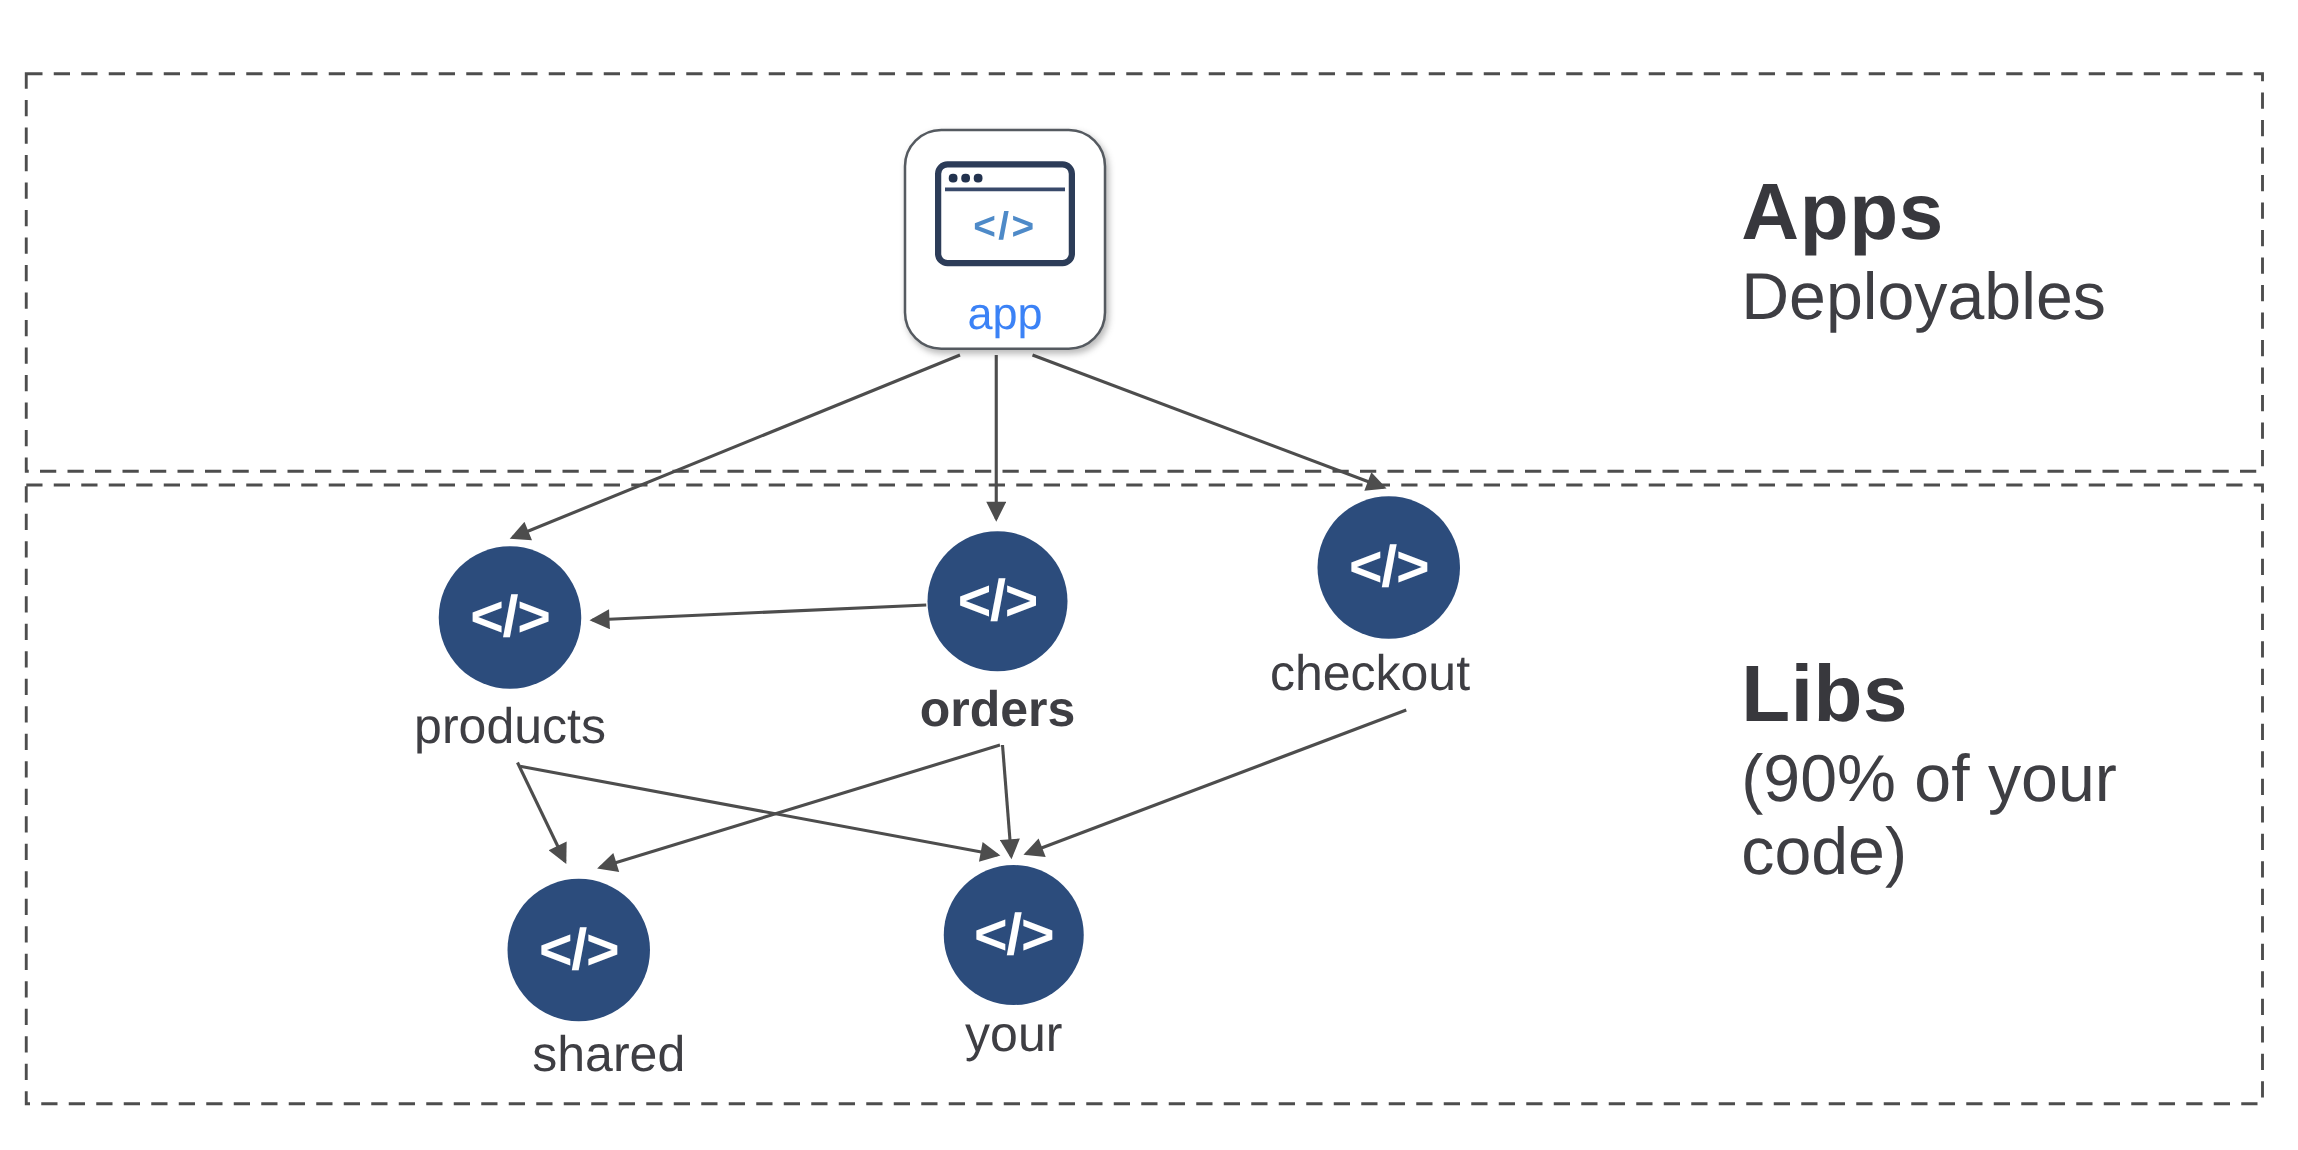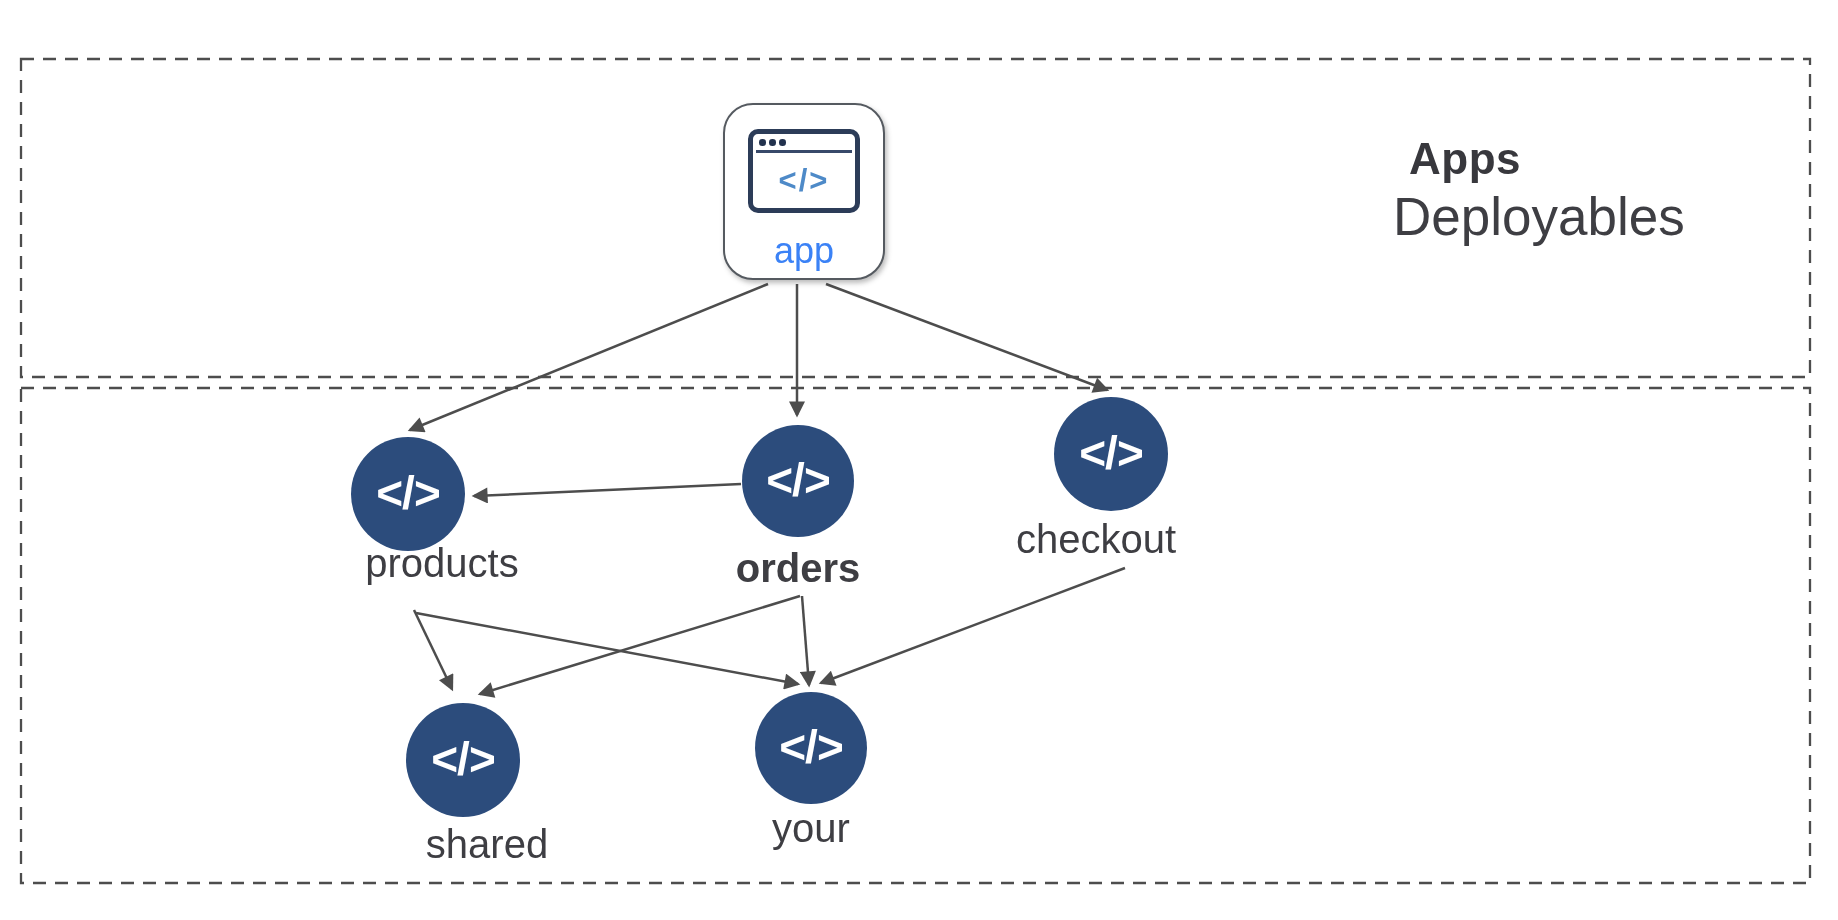--- a/index.html
+++ b/index.html
@@ -9,21 +9,21 @@
     background:#ffffff;
     overflow:hidden;
     font-family:"Liberation Sans", sans-serif;
   }
   svg.edge-layer {
     position:absolute; left:0; top:0;
     width:1838px; height:920px;
   }
   
   .section-label { position:absolute; left:1393px; color:#38383d; }
-  .sec-title { font-size:44px; font-weight:700; line-height:1.05; letter-spacing:0.5px;margin-left:16px; }
+  .sec-title { font-size:64px; font-weight:700; line-height:1.05; letter-spacing:0.5px; }
   .sec-sub   { font-size:53px; font-weight:400; line-height:1.1; color:#3e3e43; margin-top:6px; }
   .section-label.apps { top:136px; }
   .section-label.libs { top:522px; }
 
   
   .app-card {
     position:absolute; left:723px; top:103px;
     width:162px; height:177px;
     background:#ffffff;
     border:2px solid #555a60;
@@ -100,39 +100,43 @@
       <line x1="414" y1="610" x2="452" y2="689" stroke="#4d4d4d" stroke-width="2.5" marker-end="url(#ah)"></line>
       <line x1="416" y1="613" x2="798" y2="684" stroke="#4d4d4d" stroke-width="2.5" marker-end="url(#ah)"></line>
       <line x1="1125" y1="568" x2="821" y2="683" stroke="#4d4d4d" stroke-width="2.5" marker-end="url(#ah)"></line>
     </svg>
 
   <div class="section-label apps">
     <div class="sec-title">Apps</div>
     <div class="sec-sub">Deployables</div>
   </div>
 
+  <div class="section-label libs">
+    <div class="sec-title">Libs</div>
+    <div class="sec-sub">(90% of your code)</div>
+  </div>
 
   <div class="app-card">
     <div class="browser-icon">
       <div class="browser-dots">
         <span></span>
           <span></span>
           <span></span>
       </div>
       <div class="browser-sep"></div>
       <div class="browser-code">&lt;/&gt;</div>
     </div>
     <div class="app-label">app</div>
   </div>
 
   <div>
       <div class="lib-node" style="left: 351px; top: 437px; width: 114px; height: 114px; background: rgb(44, 76, 124);">
         <div class="code-glyph">&lt;/&gt;</div>
       </div>
-      <div class="node-label" style="left: 408px; top: 541px; margin-left: 34px;">products</div>
+      <div class="node-label" style="left: 408px; top: 559px;">products</div>
       <div class="lib-node" style="left: 742px; top: 425px; width: 112px; height: 112px; background: rgb(44, 76, 124);">
         <div class="code-glyph">&lt;/&gt;</div>
       </div>
       <div class="node-label" style="left: 798px; top: 546px; font-weight: bold;">orders</div>
       <div class="lib-node" style="left: 1054px; top: 397px; width: 114px; height: 114px; background: rgb(44, 76, 124);">
         <div class="code-glyph">&lt;/&gt;</div>
       </div>
       <div class="node-label" style="left: 1096px; top: 517px; text-align: center;">checkout</div>
       <div class="lib-node" style="left: 406px; top: 703px; width: 114px; height: 114px; background: rgb(44, 76, 124);">
         <div class="code-glyph">&lt;/&gt;</div>

